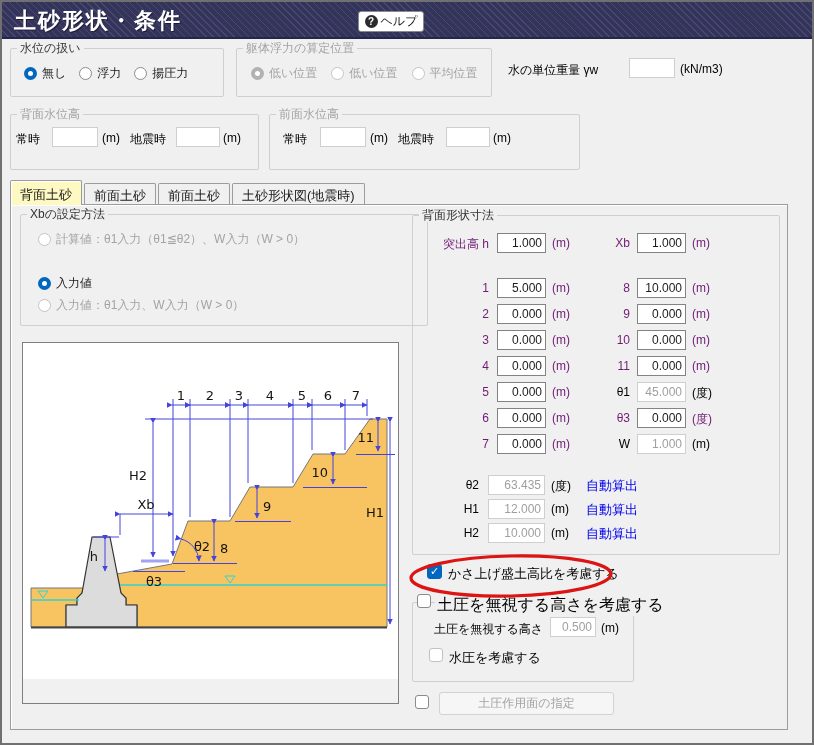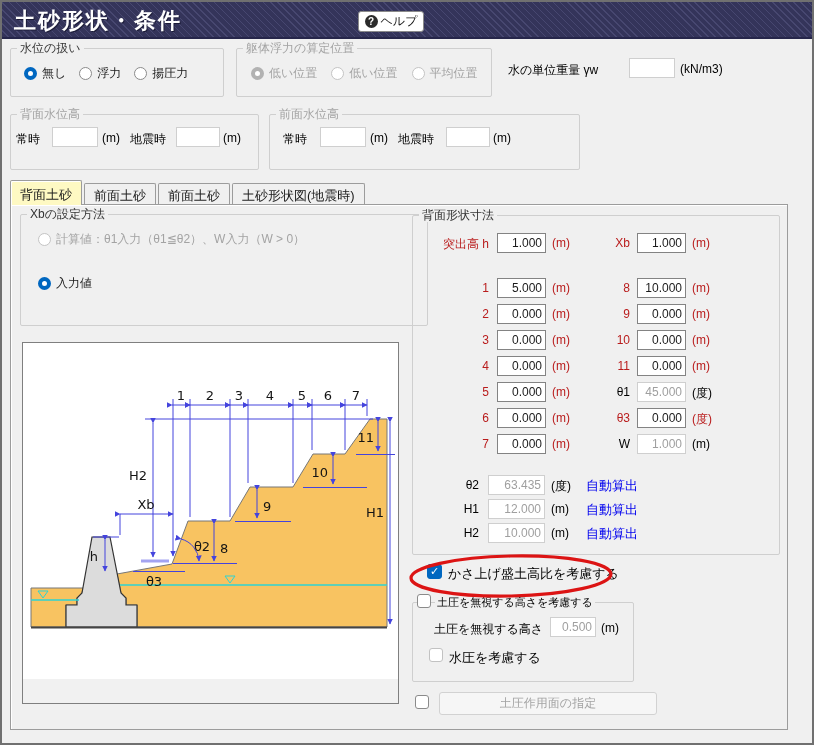--- a/index.html
+++ b/index.html
@@ -25,21 +25,21 @@
   .radio.sel.dis{border:4px solid #b2b2b2;}
   .rrow{position:absolute;display:flex;align-items:center;white-space:nowrap;}
   .rlabel{font-size:12px;color:#1a1a1a;margin-left:5px;}
   .rlabel.dim{color:#a3a3a3;}
   .cb{width:15px;height:15px;border:1px solid #8b8b8b;border-radius:3px;background:#fff;flex-shrink:0;display:inline-block;position:relative;}
   .cb.checked{background:#0067c0;border-color:#0067c0;}
   .cb.checked::after{content:"✓";position:absolute;left:0;top:0;width:100%;color:#fff;font-size:11px;line-height:13px;text-align:center;}
   .cb.dis{border-color:#c2c2c2;}
   .cb.sm{width:14px;height:14px;}
   
-  .lbl{position:absolute;font-size:12px;color:#b91c1c;white-space:nowrap;}
+  .lbl{position:absolute;font-size:12px;color:#701a75;white-space:nowrap;}
   .lbl.dim{color:#000000;}
   .lbl.right{text-align:right;}
   .ni{position:absolute;width:49px;height:20px;border:1px solid #838383;background:#fff;font-size:12px;text-align:right;padding:0 3px;color:#1a1a1a;font-family:"Liberation Sans","DejaVu Sans",sans-serif;}
   .ni.dis{border-color:#cfcfcf;color:#9f9f9f;}
   .link{position:absolute;font-size:13px;color:#0000ee;cursor:pointer;white-space:nowrap;}
   
   .tabs{position:absolute;left:8px;top:178px;height:25px;display:flex;align-items:flex-end;}
   .tab{height:22px;border:1px solid #9c9c9c;border-bottom:none;border-radius:2px 2px 0 0;background:#f0f0f0;font-size:13px;color:#1a1a1a;padding:3px 9px 0 9px;margin-right:2px;cursor:pointer;white-space:nowrap;}
   .tab.active{height:25px;padding-top:5px;position:relative;z-index:3;background:#fef9c3;box-shadow:inset 1px 1px 0 #fff;}
   .tabpage{position:absolute;left:8px;top:202px;width:778px;height:526px;border:1px solid #9c9c9c;background:#f0f0f0;box-shadow:inset 1px 1px 0 #fff;}
@@ -127,20 +127,24 @@
   <div class="grp" style="left:18px;top:212px;width:408px;height:112px;z-index:2;">
     <div class="grp-label">Xbの設定方法</div>
   </div>
   <div class="rrow z5" style="left:36px;top:229px;">
     <span class="radio dis"></span>
     <span class="rlabel dim">計算値：θ1入力（θ1≦θ2）、W入力（W &gt; 0）</span>
   </div>
   <div class="rrow z5" style="left:36px;top:273px;">
     <span class="radio sel"></span>
     <span class="rlabel">入力値</span>
+  </div>
+  <div class="rrow z5" style="left:36px;top:295px;">
+    <span class="radio dis"></span>
+    <span class="rlabel dim">入力値：θ1入力、W入力（W &gt; 0）</span>
   </div>
 
   <div class="picbox">
     <svg class="diag" viewBox="0 0 375 336" width="375" height="336">
       <defs>
         <marker id="ar" markerWidth="7" markerHeight="7" refX="5.5" refY="3" orient="auto" markerUnits="userSpaceOnUse">
           <path d="M0,0 L6,3 L0,6 Z" fill="#4444dd"></path>
         </marker>
       </defs>
 
@@ -310,23 +314,23 @@
   <div class="link z5" style="left:584px;top:523px;">自動算出</div>
 
   <span class="cb checked z5" style="position:absolute;left:425px;top:562px;"></span>
   <div class="z5" style="position:absolute;left:446px;top:563px;font-size:13px;color:#000;white-space:nowrap;">かさ上げ盛土高比を考慮する</div>
   <svg class="abs" style="left:403px;top:550px;z-index:6;pointer-events:none;" width="212" height="50" viewBox="0 0 212 50">
     <ellipse cx="106" cy="24" rx="100" ry="20" fill="none" stroke="#dc1414" stroke-width="3.2" transform="rotate(-1.2 106 24)"></ellipse>
   </svg>
 
   <div class="grp" style="left:410px;top:600px;width:222px;height:80px;z-index:2;"></div>
   <span class="cb sm z5" style="position:absolute;left:415px;top:592px;"></span>
-  <div class="z5" style="position:absolute;left:433px;top:593px;font-size:11px;color:#000;background:#f0f0f0;padding:0 2px;white-space:nowrap;">土圧を無視する高さを考慮する</div>
+  <div class="z5" style="position:absolute;left:433px;top:593px;font-size:16px;color:#000;background:#f0f0f0;padding:0 2px;white-space:nowrap;">土圧を無視する高さを考慮する</div>
   <div class="lbl dim z5" style="left:432px;top:619px;">土圧を無視する高さ</div>
   <input class="ni dis z5" style="left: 548px; top: 615px; width: 46px;" value="0.500">
   <div class="lbl dim z5" style="left:599px;top:619px;">(m)</div>
   <span class="cb sm dis z5" style="position:absolute;left:427px;top:646px;"></span>
   <div class="lbl dim z5" style="left:447px;top:647px;font-size:13px;">水圧を考慮する</div>
 
   <span class="cb sm z5" style="position:absolute;left:413px;top:693px;"></span>
-  <div class="btn-dis z5" style="left:437px;top:690px;width:218px;height:23px;line-height:21px;">土圧作用面の指定</div>
+  <div class="btn-dis z5" style="left:437px;top:690px;width:175px;height:23px;line-height:21px;">土圧作用面の指定</div>
 
 </div>
 
 </body></html>

